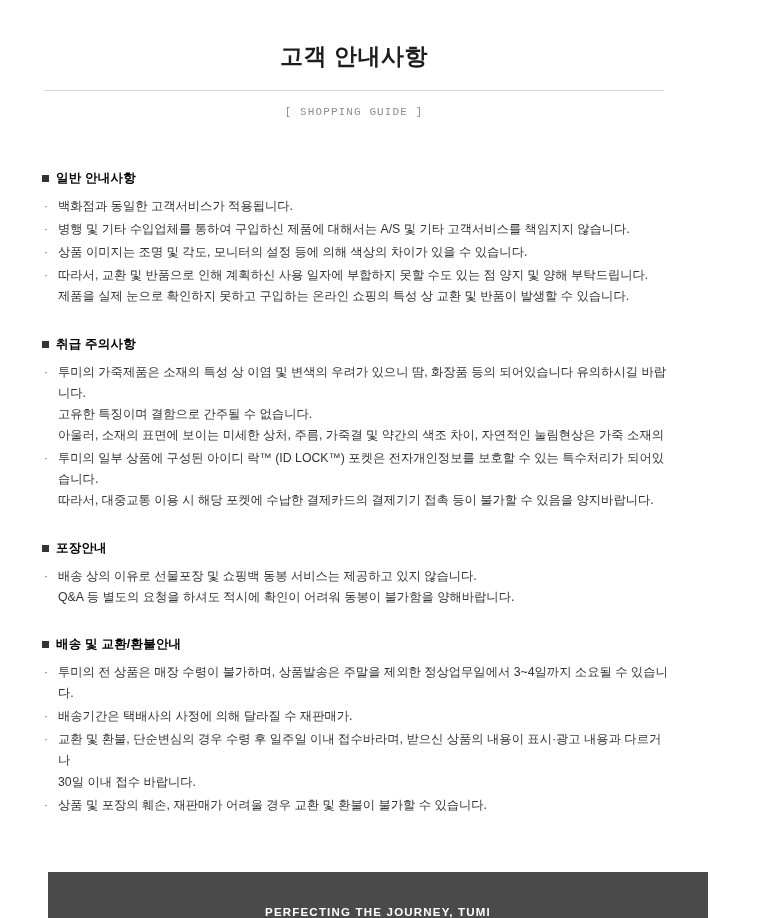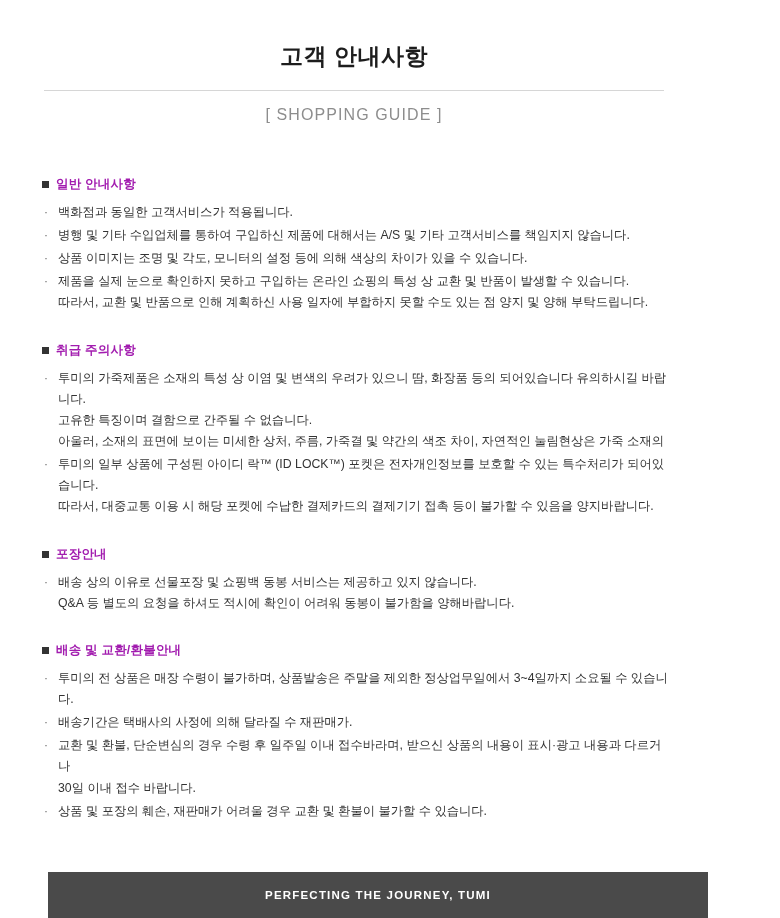--- a/index.html
+++ b/index.html
@@ -42,23 +42,24 @@
     margin: 0;
   }
   .title-rule {
     width: 620px;
     height: 1px;
     background: #d6d6d6;
     margin: 18px auto 0 auto;
   }
   .doc-subtitle {
     margin-top: 15px;
-    font-size: 16px;
+    font-size: 11px;
     letter-spacing: 1.1px;
     color: #8d8d8d;
+    font-family: Liberation Mono, monospace;
   }
 
   
   .sections {
     margin: 52px 0 0 0;
     padding: 0 38px 0 42px;
   }
   .section {
     margin-bottom: 28px;
   }
@@ -74,21 +75,21 @@
   .bullet-square {
     width: 7px;
     height: 7px;
     background: #333333;
     display: inline-block;
     flex: 0 0 auto;
   }
   .section-title {
     font-size: 12.5px;
     font-weight: bold;
-    color: #a21caf;
+    color: #000000;
     letter-spacing: 0.2px;
   }
   .items {
     margin: 0;
     padding: 0;
     list-style: none;
   }
   .item {
     position: relative;
     padding-left: 16px;
@@ -113,21 +114,21 @@
   .item-line.cont {
     
   }
 
   
   .doc-footer {
     height: 46px;
     background: #4a4a4a;
     color: #ffffff;
     display: flex;
-    align-items: center;
+    align-items: flex-end;
     justify-content: center;
     font-size: 11.5px;
     font-weight: bold;
     letter-spacing: 1.2px;
     margin-left: 48px;
   }
 </style>
 </head>
 <body>
 
@@ -155,22 +156,22 @@
             <li class="item">
               <span class="dot">·</span>
               <span class="item-line">병행 및 기타 수입업체를 통하여 구입하신 제품에 대해서는 A/S 및 기타 고객서비스를 책임지지 않습니다.</span>
             </li>
             <li class="item">
               <span class="dot">·</span>
               <span class="item-line">상품 이미지는 조명 및 각도, 모니터의 설정 등에 의해 색상의 차이가 있을 수 있습니다.</span>
             </li>
             <li class="item">
               <span class="dot">·</span>
+              <span class="item-line cont">따라서, 교환 및 반품으로 인해 계획하신 사용 일자에 부합하지 못할 수도 있는 점 양지 및 양해 부탁드립니다.</span>
               <span class="item-line">제품을 실제 눈으로 확인하지 못하고 구입하는 온라인 쇼핑의 특성 상 교환 및 반품이 발생할 수 있습니다.</span>
-              <span class="item-line cont">따라서, 교환 및 반품으로 인해 계획하신 사용 일자에 부합하지 못할 수도 있는 점 양지 및 양해 부탁드립니다.</span>
             </li>
           </ul>
         </div>
         <div class="section">
           <div class="section-head">
             <span class="bullet-square"></span>
             <span class="section-title">취급 주의사항</span>
           </div>
           <ul class="items">
             <li class="item">

